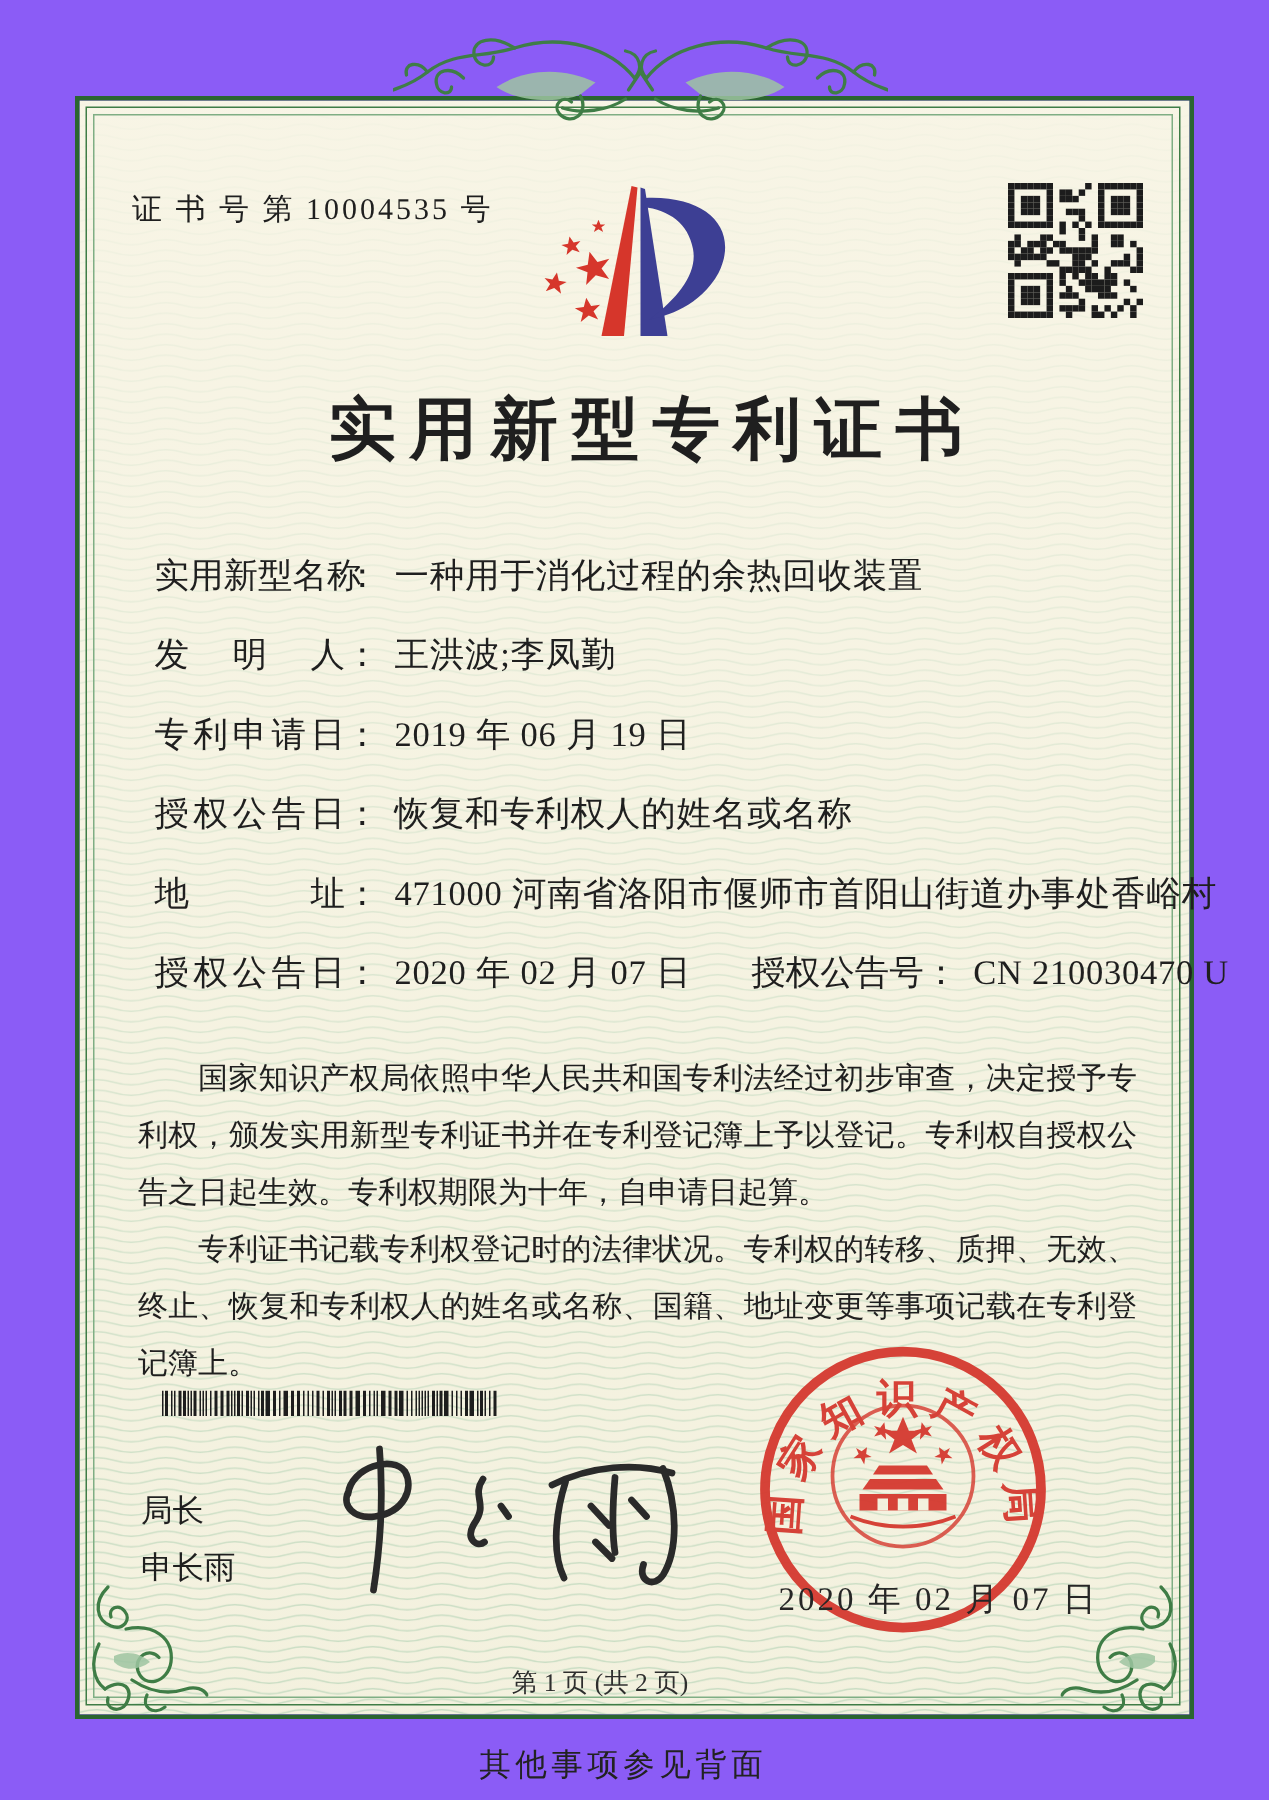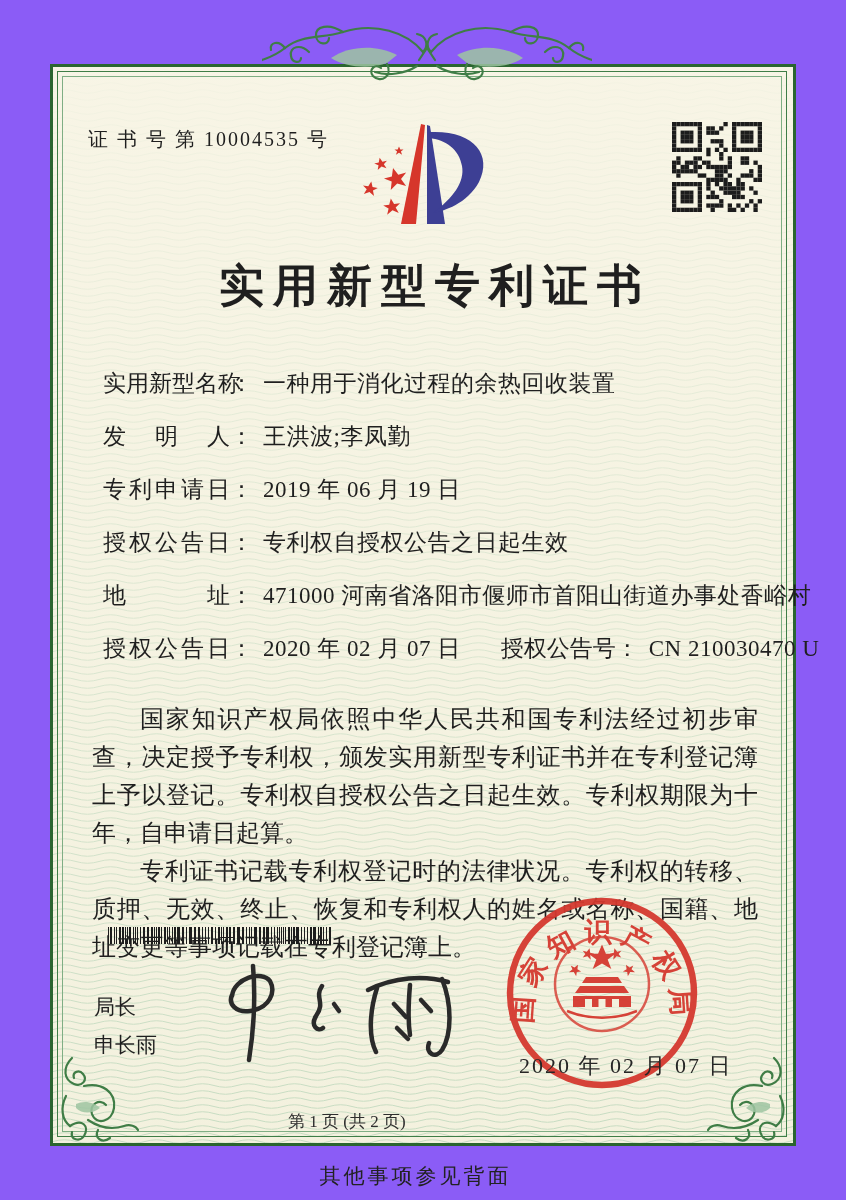--- a/index.html
+++ b/index.html
@@ -21,30 +21,30 @@
   .logo{position:absolute;left:341px;top:112px;z-index:4;}
   .qr{position:absolute;left:672px;top:122px;z-index:4;}
   .title{position:absolute;left:0;top:244px;width:846px;margin:12px;z-index:4;text-align:center;
          font-size:45px;font-weight:bold;letter-spacing:9px;}
   .fields{position:absolute;left:103px;top:368px;width:680px;z-index:4;font-size:23px;}
   .frow{height:30px;margin-bottom:23px;white-space:nowrap;}
   .f-label{display:inline-block;width:127px;text-align:justify;text-align-last:justify;vertical-align:top;}
   .f-colon{display:inline-block;margin-right:10px;}
   .f-val{letter-spacing:0.5px;}
   .grant-no{margin-left:40px;}
-  .paras{position:absolute;left:92px;top:700px;width:666px;z-index:4;font-size:24px;
+  .paras{position:absolute;left:92px;top:700px;width:666px;z-index:4;font-size:20px;
          line-height:38px;text-align:justify;}
   .paras p{margin:0;text-indent:2em;}
   .barcode{position:absolute;left:108px;top:927px;z-index:4;}
   .officials{position:absolute;left:94px;top:988px;z-index:4;
              font-family:Liberation Serif, serif;font-size:21px;line-height:38px;}
   .sig{position:absolute;left:218px;top:948px;z-index:4;}
   .seal{position:absolute;left:487px;top:878px;z-index:5;opacity:0.94;}
   .seal-date{position:absolute;left:519px;top:1051px;z-index:6;font-size:22px;letter-spacing:2px;color:#262626;}
-  .page-info{position:absolute;left:288px;top:1110px;width:224px;z-index:4;font-size:17px;color:#2e2e2e;}
+  .page-info{position:absolute;left:288px;top:1110px;width:224px;z-index:4;text-align:center;font-size:17px;color:#2e2e2e;}
   .back-note{position:absolute;left:0;top:1162px;width:831px;z-index:4;text-align:center;
              font-size:21px;letter-spacing:3px;color:#222;}
 </style>
 </head>
 <body>
 
 <div class="cert">
 
   <svg class="waves" width="740" height="1076">
     <defs>
@@ -348,21 +348,21 @@
     <div class="frow">
       <span class="f-label">实用新型名称</span><span class="f-colon">：</span><span class="f-val">一种用于消化过程的余热回收装置</span>
     </div>
     <div class="frow">
       <span class="f-label">发明人</span><span class="f-colon">：</span><span class="f-val">王洪波;李凤勤</span>
     </div>
     <div class="frow">
       <span class="f-label">专利申请日</span><span class="f-colon">：</span><span class="f-val">2019 年 06 月 19 日</span>
     </div>
     <div class="frow">
-      <span class="f-label">授权公告日</span><span class="f-colon">：</span><span class="f-val">专利权自授权公告之日起生效</span>
+      <span class="f-label">授权公告日</span><span class="f-colon">：</span><span class="f-val">恢复和专利权人的姓名或名称</span>
     </div>
     <div class="frow">
       <span class="f-label">地址</span><span class="f-colon">：</span><span class="f-val">471000 河南省洛阳市偃师市首阳山街道办事处香峪村</span>
     </div>
     <div class="frow">
       <span class="f-label">授权公告日</span><span class="f-colon">：</span><span class="f-val">2020 年 02 月 07 日</span><span class="grant-no"><span>授权公告号</span><span class="f-colon">：</span><span class="f-val">CN 210030470 U</span></span>
     </div>
   </div>
 
   <div class="paras">

